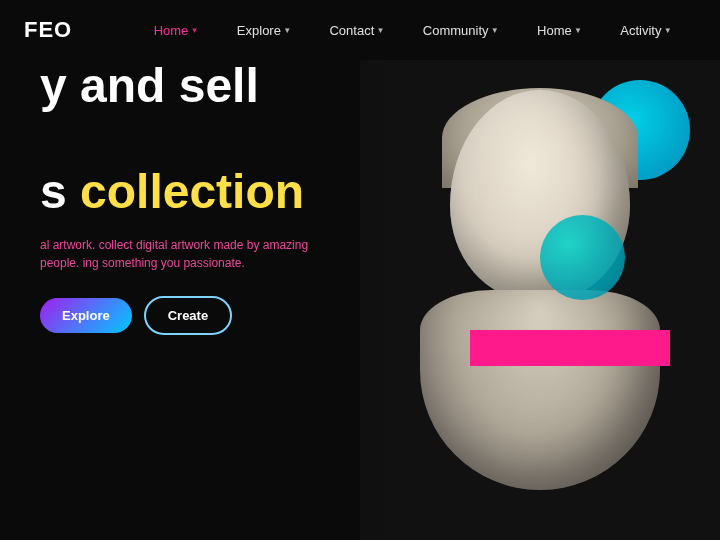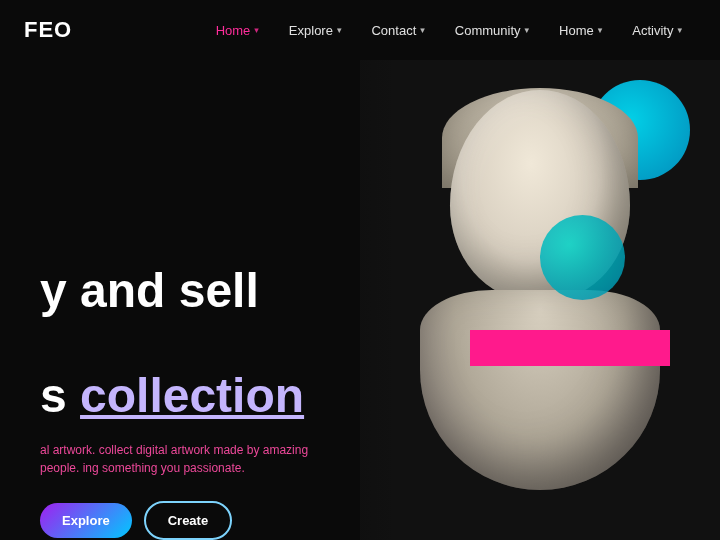--- a/index.html
+++ b/index.html
@@ -8,37 +8,37 @@
       height: 540px;
       background: #0a0a0a;
       font-family: 'Segoe UI', Arial, sans-serif;
       overflow: hidden;
       position: relative;
     }
 
     
     nav {
       position: absolute;
-      top: 0; left: 0; right: 4px;
+      top: 0; left: 0; right: 16px;
       height: 60px;
       display: flex;
       align-items: center;
       padding: 0 24px;
       z-index: 10;
     }
     .logo {
       color: #fff;
       font-size: 22px;
       font-weight: 800;
       letter-spacing: 1px;
       margin-right: auto;
     }
     .nav-links {
       display: flex;
-      gap: 10px;
+      gap: 20px;
       align-items: center;
     }
     .nav-item {
       color: #e0e0e0;
       font-size: 13px;
       font-weight: 500;
       padding: 6px 10px;
       cursor: pointer;
       display: flex;
       align-items: center;
@@ -51,39 +51,38 @@
     .nav-item .chevron {
       font-size: 9px;
       opacity: 0.8;
     }
 
     
     .hero {
       position: absolute;
       top: 60px; left: 0; right: 0; bottom: 0;
       display: flex;
-      align-items: flex-end;
+      align-items: flex-start;
     }
 
     
     .hero-left {
       padding-left: 40px;
       width: 55%;
       z-index: 5;
     }
     .hero-title {
       font-size: 48px;
       font-weight: 800;
       line-height: 1.1;
       color: #fff;
       margin-bottom: 0;
     }
     .hero-title .highlight {
-      color: #c4b5fd;
-      text-decoration: underline;
+      color: #fde047;
     }
     .hero-subtitle {
       font-size: 12px;
       color: #ec4899;
       margin-top: 18px;
       margin-bottom: 24px;
       max-width: 300px;
       line-height: 1.5;
     }
     .hero-buttons {

